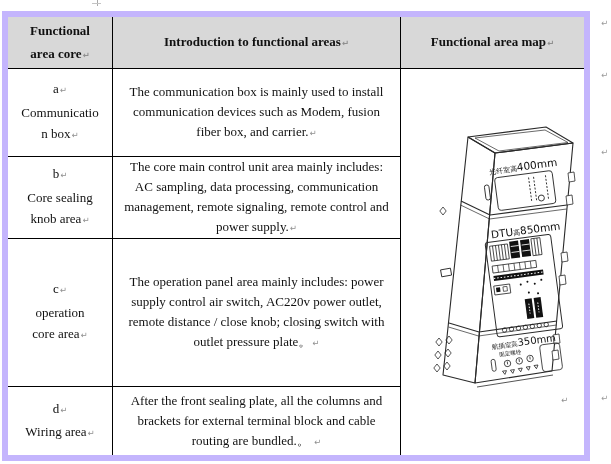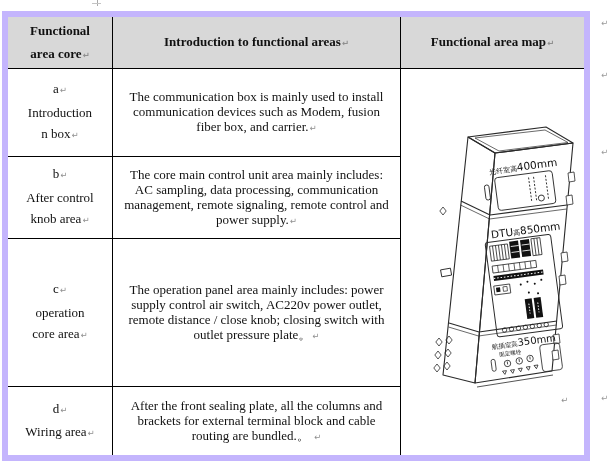--- a/index.html
+++ b/index.html
@@ -20,21 +20,21 @@
   }
   .cell{
     border-right:1.5px solid #000;border-bottom:1.5px solid #000;
     display:flex;flex-direction:column;align-items:center;justify-content:center;
     text-align:center;box-sizing:border-box;
   }
   .last-col{border-right:none;}
   .last-row{border-bottom:none;}
   .hdr{background:#d8d8d8;font-weight:bold;font-size:13px;line-height:23px;}
   .name-cell{font-size:13px;line-height:21.5px;}
-  .desc-cell{font-size:13px;line-height:15px;padding:0 8px;}
+  .desc-cell{font-size:13px;line-height:20px;padding:0 8px;}
   .map-cell{grid-column:3;grid-row:2 / span 4;position:relative;display:block;}
   .pilcrow{
     font-family:"DejaVu Sans",sans-serif;font-size:8.5px;color:#8f8f8f;
     margin-left:1px;vertical-align:0;
   }
   .row-end-mark{
     position:absolute;left:601px;font-family:"DejaVu Sans",sans-serif;
     font-size:8.5px;color:#9a9a9a;
   }
   .map-pilcrow{position:absolute;left:160px;top:326px;margin:0;}
@@ -54,21 +54,21 @@
   </div>
   <div class="cell hdr">
     <div><span>Introduction to functional areas</span><span class="pilcrow">↵</span></div>
   </div>
   <div class="cell hdr last-col">
     <div><span>Functional area map</span><span class="pilcrow">↵</span></div>
   </div>
 
   <div class="cell name-cell">
     <div><span>a</span><span class="pilcrow">↵</span></div>
-    <div><span>Introduction</span></div>
+    <div><span>Communicatio</span></div>
     <div><span>n box</span><span class="pilcrow">↵</span></div>
   </div>
   <div class="cell desc-cell">
     <div><span>The communication box is mainly used to install communication devices such as Modem, fusion fiber box, and carrier.</span><span class="pilcrow">↵</span></div>
   </div>
 
   <div class="cell map-cell last-col last-row">
     <svg width="160" height="295" viewBox="0 0 160 295" style="position:absolute;left:24px;top:52px;">
       <g fill="none" stroke="#2a2a2a" stroke-width="1.1" stroke-linejoin="round">
 
@@ -212,21 +212,21 @@
         <polygon points="23,228 26.2,232 23,236 19.8,232"></polygon>
         <polygon points="12,243 15.2,247 12,251 8.8,247"></polygon>
         <polygon points="22,241 25.2,245 22,249 18.8,245"></polygon>
       </g>
     </svg>
     <span class="pilcrow map-pilcrow">↵</span>
   </div>
 
   <div class="cell name-cell">
     <div><span>b</span><span class="pilcrow">↵</span></div>
-    <div><span>After control</span></div>
+    <div><span>Core sealing</span></div>
     <div><span>knob area</span><span class="pilcrow">↵</span></div>
   </div>
   <div class="cell desc-cell">
     <div><span>The core main control unit area mainly includes: AC sampling, data processing, communication management, remote signaling, remote control and power supply.</span><span class="pilcrow">↵</span></div>
   </div>
 
   <div class="cell name-cell">
     <div><span>c</span><span class="pilcrow">↵</span></div>
     <div><span>operation</span></div>
     <div><span>core area</span><span class="pilcrow">↵</span></div>

